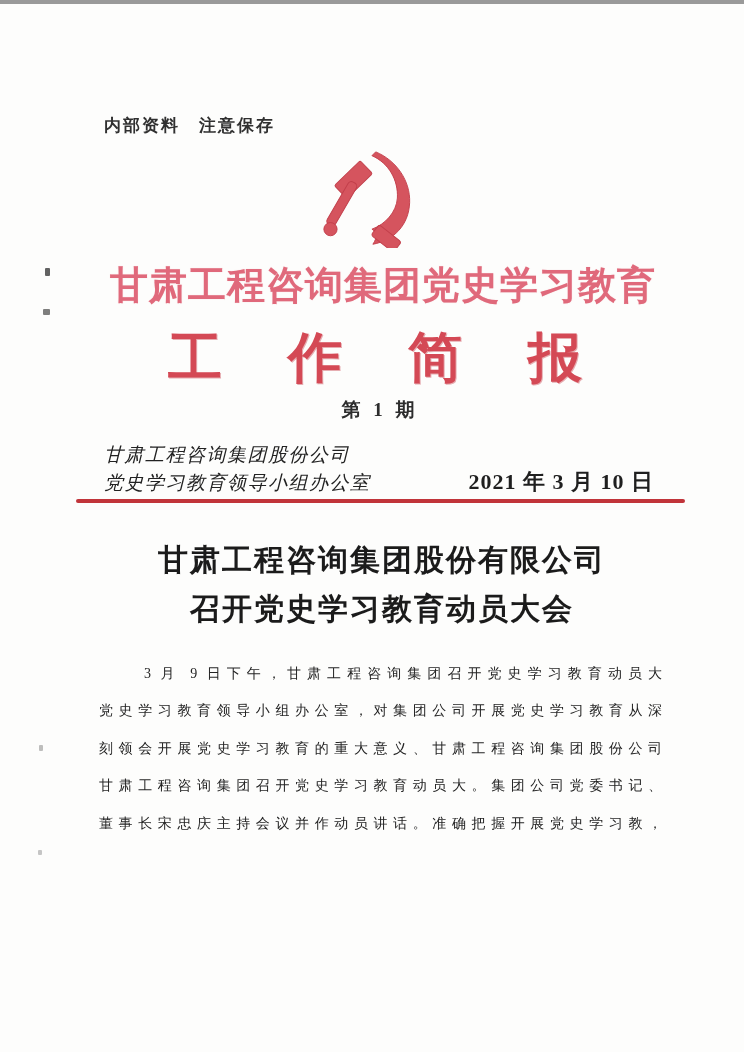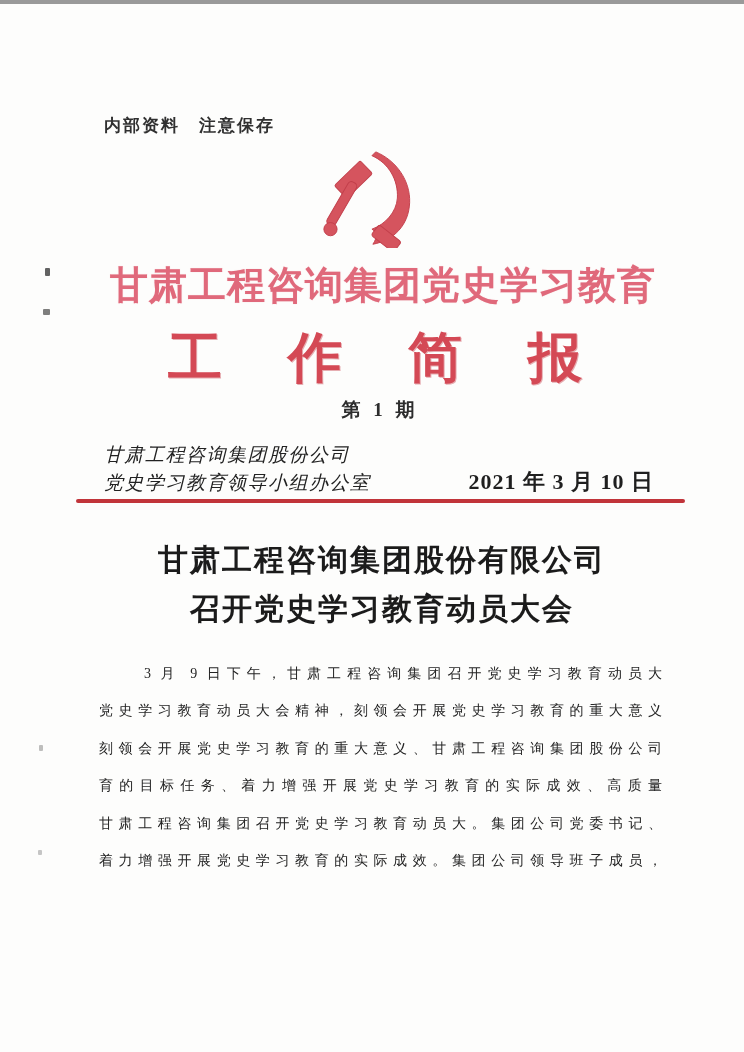--- a/index.html
+++ b/index.html
@@ -184,25 +184,24 @@
   <div class="issue-date">2021 年 3 月 10 日</div>
 
   <div class="red-rule"></div>
 
   <div class="article-title line1">甘肃工程咨询集团股份有限公司</div>
 
   <div class="article-title line2">召开党史学习教育动员大会</div>
 
   <div class="article-body">
     <div class="body-line indent">3 月 9 日下午，甘肃工程咨询集团召开党史学习教育动员大</div>
-    <div class="body-line">党史学习教育动员大会精神，刻领会开展党史学习教育的重大意义</div>
+    <div class="body-line">党史学习教育领导小组办公室，对集团公司开展党史学习教育从深</div>
     <div class="body-line">刻领会开展党史学习教育的重大意义、甘肃工程咨询集团股份公司</div>
-    <div class="body-line">育的目标任务、着力增强开展党史学习教育的实际成效、高质量</div>
     <div class="body-line">甘肃工程咨询集团召开党史学习教育动员大。集团公司党委书记、</div>
-    <div class="body-line">着力增强开展党史学习教育的实际成效。集团公司领导班子成员，</div>
+    <div class="body-line">董事长宋忠庆主持会议并作动员讲话。准确把握开展党史学习教，</div>
   </div>
 
   <div class="speck s1"></div>
   <div class="speck s2"></div>
   <div class="speck s3"></div>
   <div class="speck s4"></div>
 
 </div>
 
 </body></html>

